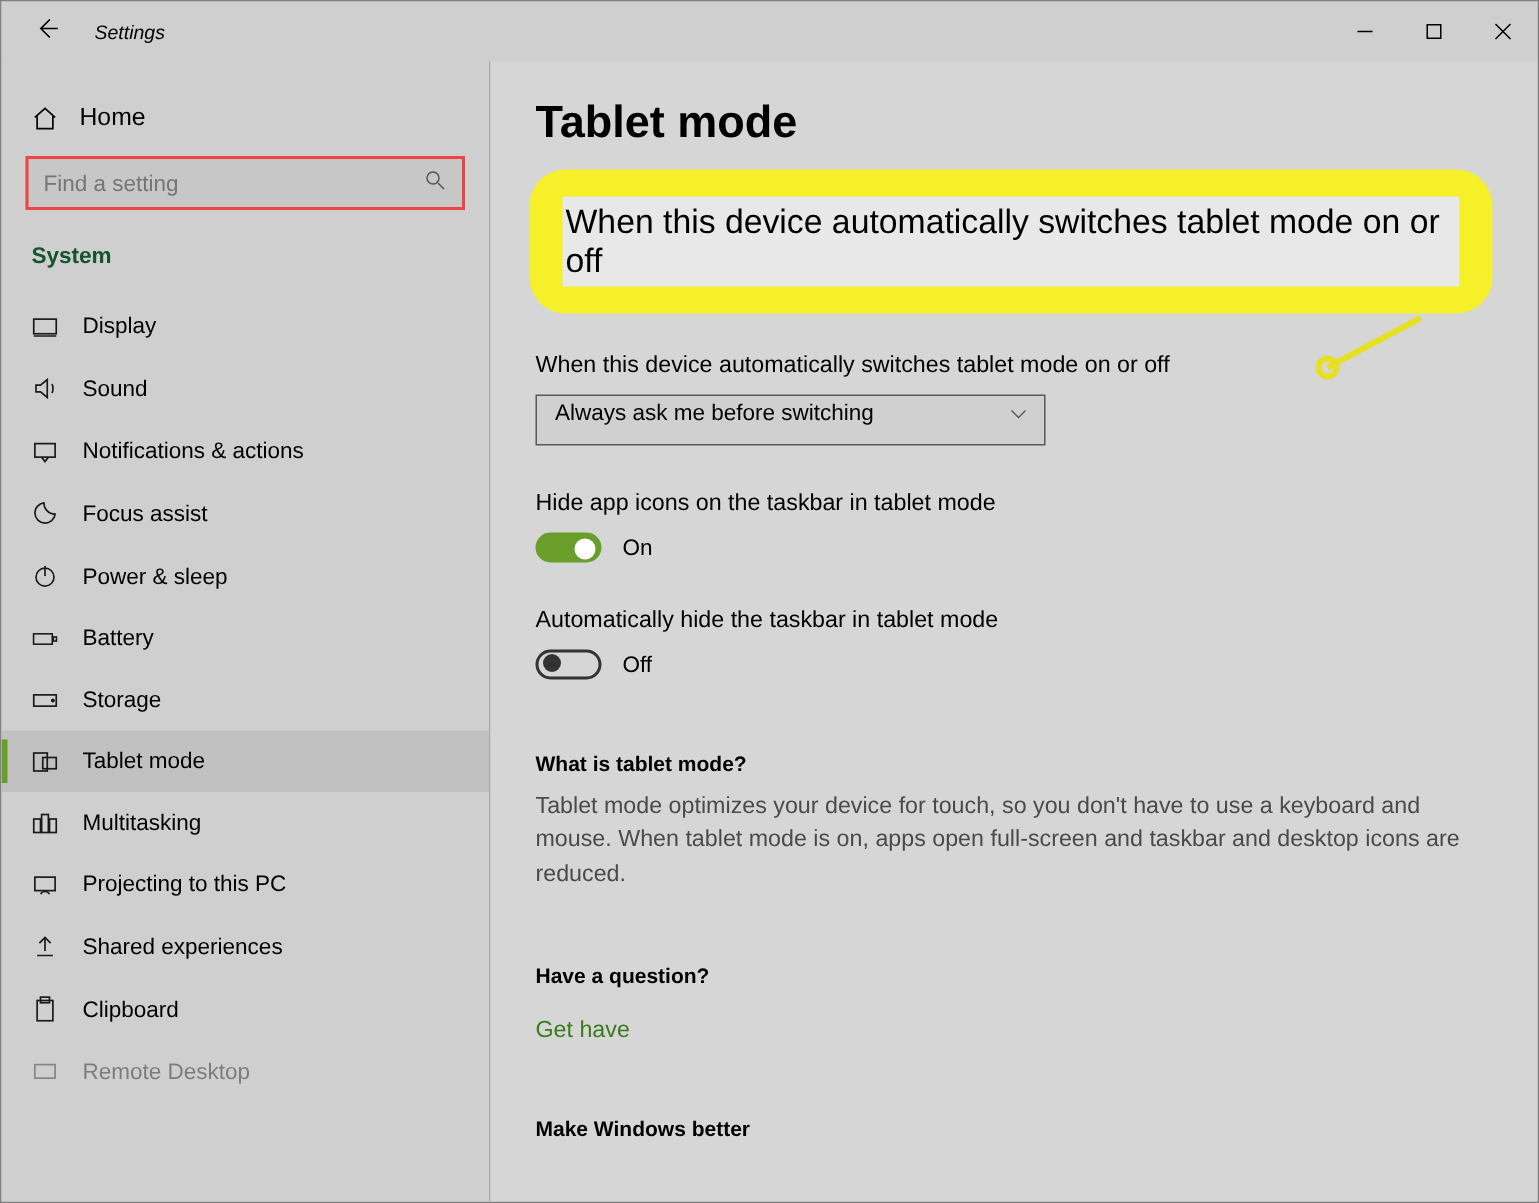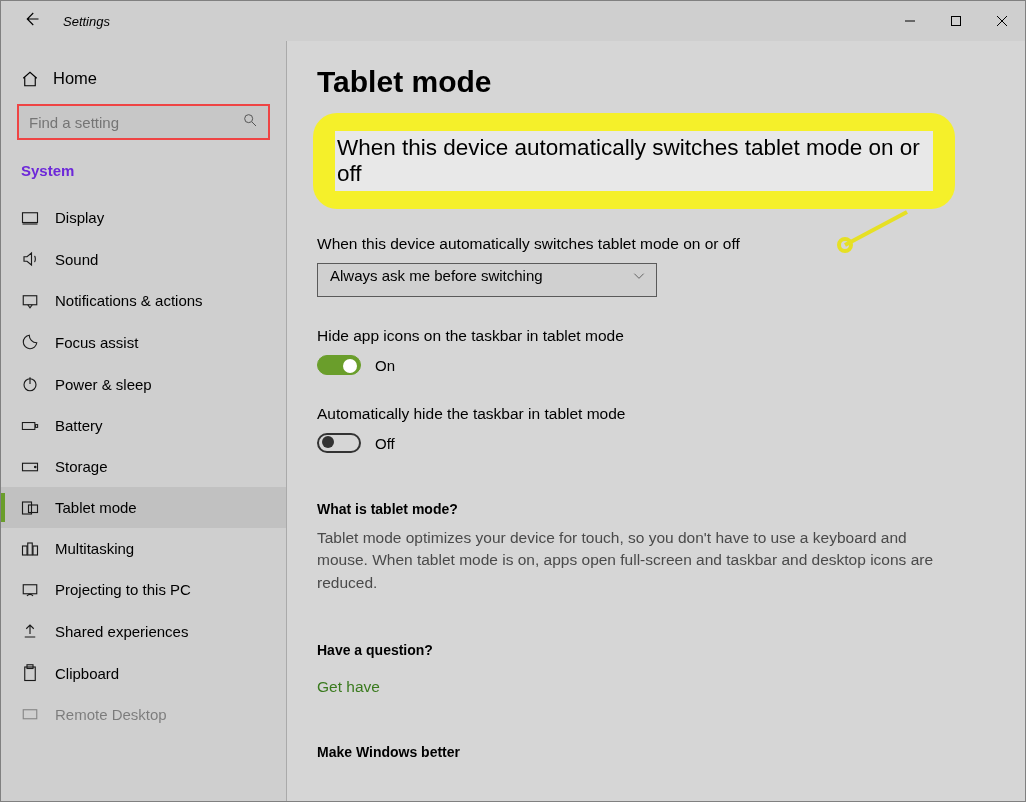--- a/index.html
+++ b/index.html
@@ -31,21 +31,21 @@
   .winbtn {
     width: 46px; height: 40px; display:flex; align-items:center; justify-content:center;
     font-size: 13px; color:#000;
   }
   .winbtn svg { stroke:#000; }
   
   .body {
     flex:1; display:flex; min-height:0;
   }
   .sidebar {
-    width: 286px;
+    width: 326px;
     background: #cfcfcf;
     border-right: 1px solid #aaa;
     padding: 18px 14px 0 14px;
     overflow: hidden;
   }
   .home-row {
     display:flex; align-items:center; gap:14px; padding: 10px 6px 14px 6px;
   }
   .home-row .icon { width:18px; display:flex; justify-content:center; }
   .home-row span.label { font-size:16.5px; color:#000; }
@@ -53,21 +53,21 @@
     display:flex; align-items:center;
     border:2px solid #ef4444; background:#c7c7c7;
     height:36px; padding:0 10px; margin: 2px 2px 18px 2px;
   }
   .search input {
     flex:1; border:none; outline:none; background:transparent;
     font-size:15px; color:#444; font-family:inherit;
   }
   .search .sicon { color:#555; }
   .section-title {
-    font-size:15px; font-weight:600; color:#6d28d9; padding: 4px 6px 18px 6px;
+    font-size:15px; font-weight:600; color:#14532d; padding: 4px 6px 18px 6px;
   }
   .navlist { list-style:none; margin-left:-14px; margin-right:-14px; }
   .navitem {
     display:flex; align-items:center; gap:16px;
     padding: 12px 20px;
     font-size:15px; color:#000;
     position:relative;
   }
   .navitem .icon { width:18px; display:flex; justify-content:center; color:#1a1a1a; }
   .navitem.active { background:#c1c1c1; }

